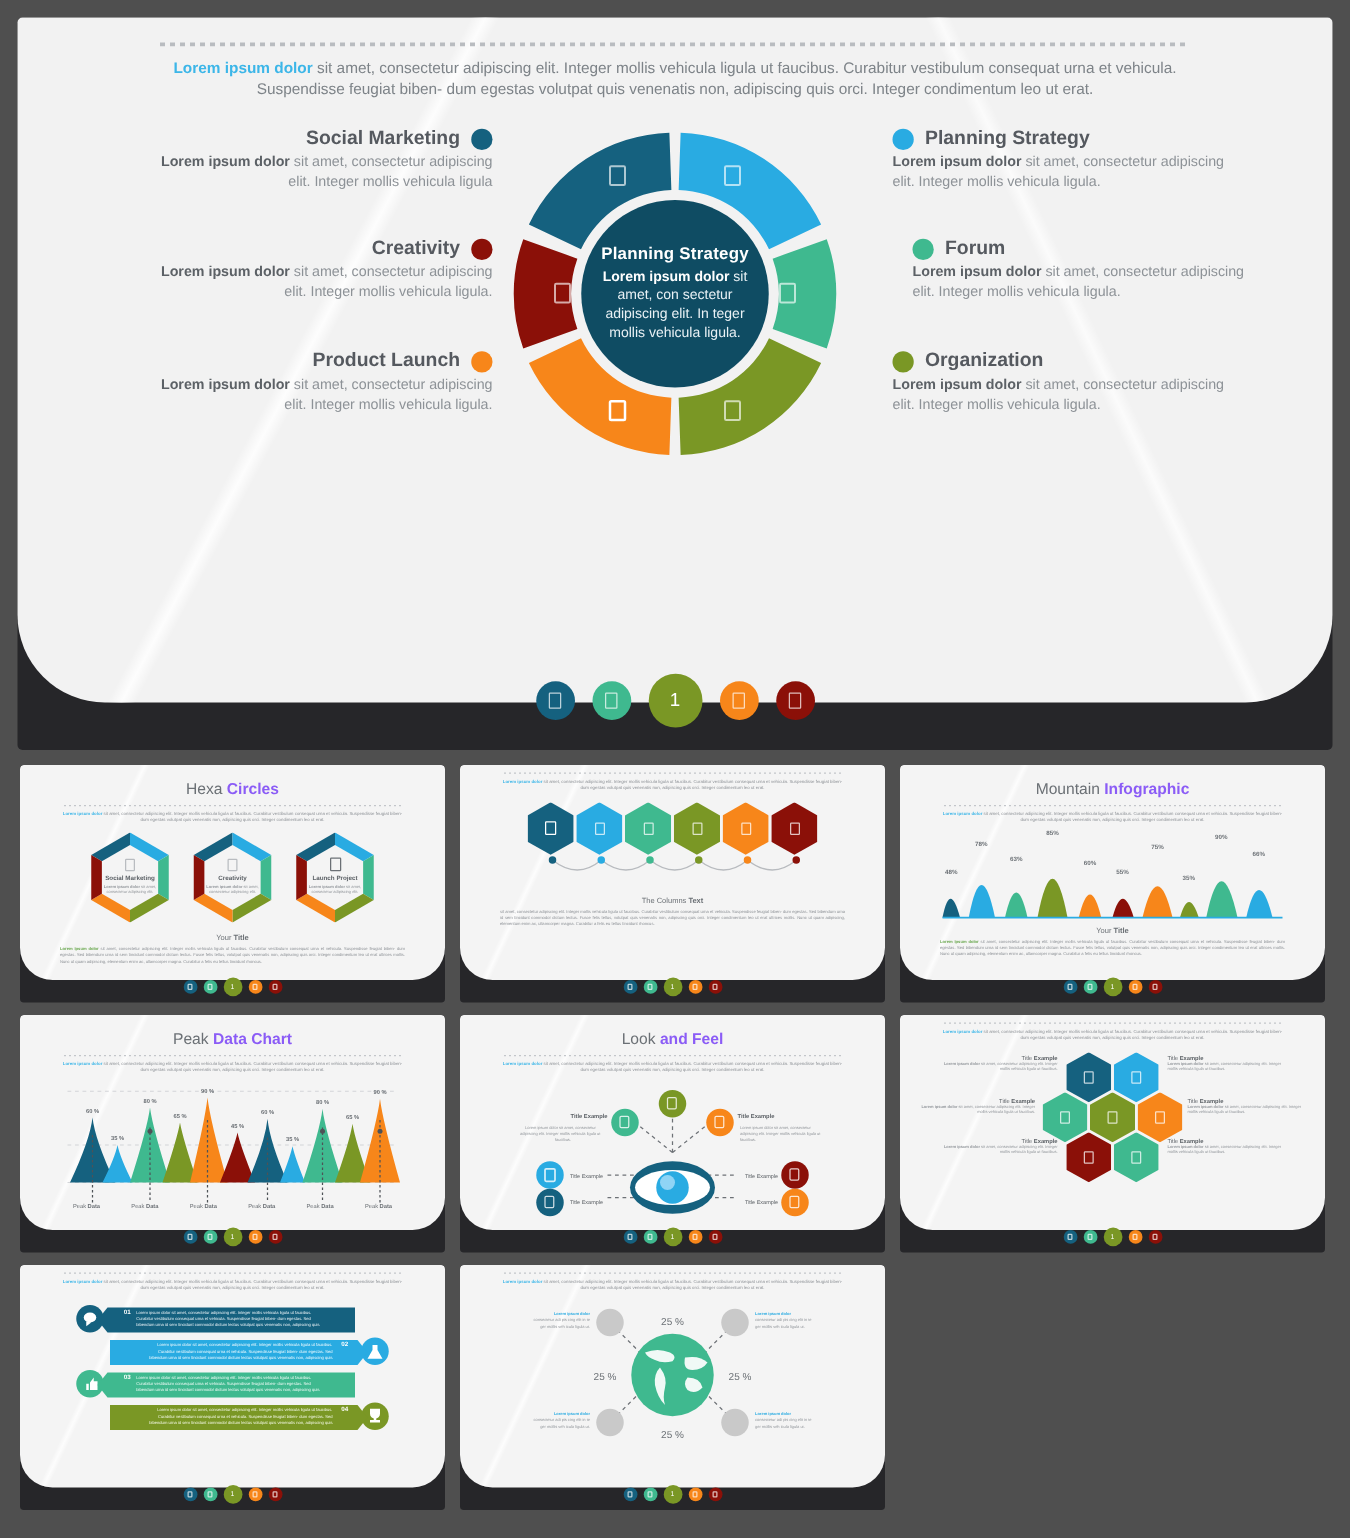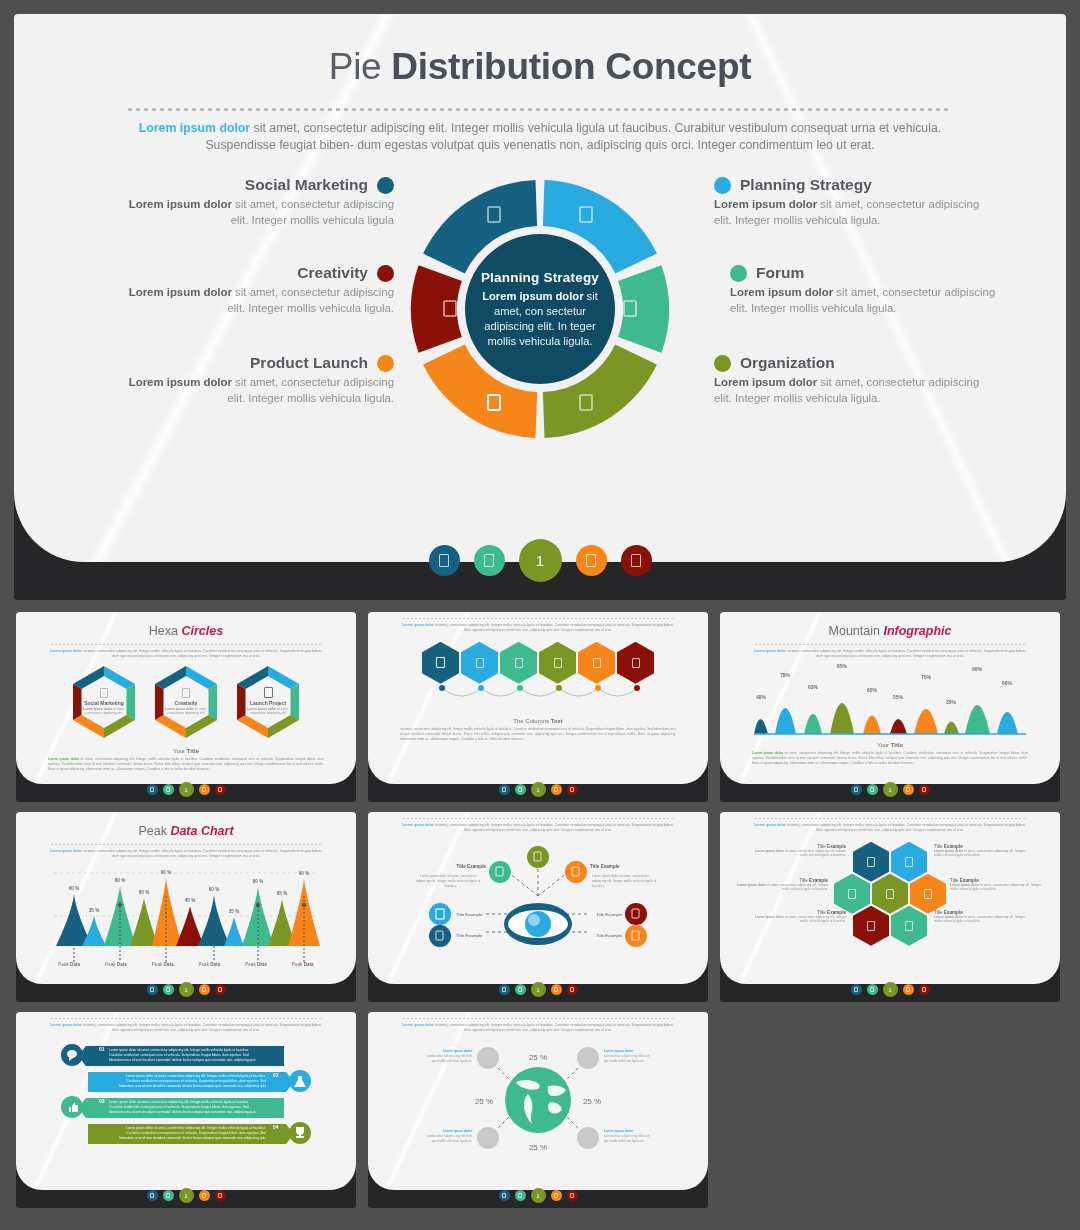--- a/index.html
+++ b/index.html
@@ -104,21 +104,21 @@
   }
   .thumb-body {
     position: absolute; left: 0; top: 0; width: 340px; height: 172px;
     background: #f4f4f4; border-radius: 3px 3px 26px 26px; overflow: hidden;
   }
   .thumb-body::before {
     content:""; position:absolute; left:-20%; top:-30%; width:80%; height:160%;
     background: linear-gradient(115deg, rgba(255,255,255,0) 47%, rgba(255,255,255,.8) 48%, rgba(255,255,255,0) 49%);
   }
   .t-title { position:relative; text-align:center; font-size:12.5px; color:#6b7075; padding-top:12px; z-index:3;}
-  .t-title b { font-weight:700; color:#be185d;font-style:italic;}
+  .t-title b { font-weight:700; color:#8b5cf6;}
   .t-rule { position:relative; margin:6px auto 0; width:270px; height:1px; z-index:3;
     background-image: repeating-linear-gradient(to right,#c3c6ca 0 2px, transparent 2px 4px); }
   .t-sub { position:relative; z-index:3; width:272px; margin:4px auto 0; text-align:center;
     font-size:3.5px; line-height:5.4px; color:#8d9196; }
   .t-sub .hl { color:#3cb6e8; font-weight:700; }
   .t-foot-title { position:relative; z-index:3; text-align:center; font-size:6px; color:#6b7075; }
   .t-foot-title b { font-weight:700; }
   .t-foot-text { position:relative; z-index:3; width:276px; margin:3px auto 0; text-align:justify;
     font-size:3.3px; line-height:5px; color:#8d9196; }
   .t-foot-text .hl { color:#6aa84f; font-weight:700; }
@@ -136,23 +136,20 @@
 </style>
 </head>
 <body>
 
 <div class="page">
 
   <div class="main-slide">
     <div class="main-footer"></div>
     <div class="main-body">
 
-      <div class="slide-title">
-        <span>Pie </span><b>Distribution Concept</b>
-      </div>
 
       <div class="dotted-rule"></div>
 
       <div class="slide-sub">
         <span class="hl">Lorem ipsum dolor</span><span> sit amet, consectetur adipiscing elit. Integer mollis vehicula ligula ut faucibus. Curabitur vestibulum consequat urna et vehicula. Suspendisse feugiat biben- dum egestas volutpat quis venenatis non, adipiscing quis orci. Integer condimentum leo ut erat.</span>
       </div>
 
       <div class="pie-area">
 
         <div class="leg left" style="top:6px;">
@@ -543,20 +540,21 @@
               <span class="ico-box"></span>
             </div>
           <div class="t-dot" style="background:#8b1008">
               <span class="ico-box"></span>
             </div>
         </div>
       </div>
 
       <div class="thumb">
         <div class="thumb-body">
+          <div class="t-title"><span>Look </span><b>and Feel</b></div>
           <div class="t-rule"></div>
           <div class="t-sub"><span class="hl">Lorem ipsum dolor</span><span> sit amet, consectetur adipiscing elit. Integer mollis vehicula ligula ut faucibus. Curabitur vestibulum consequat urna et vehicula. Suspendisse feugiat biben- dum egestas volutpat quis venenatis non, adipiscing quis orci. Integer condimentum leo ut erat.</span></div>
           <div class="t-stage" style="height:118px;position:relative;margin-top:2px;">
             <svg width="340" height="118" viewBox="0 0 340 118">
               <g stroke="#6d7176" stroke-width="1" stroke-dasharray="3 3" fill="none">
                 <line x1="170" y1="60" x2="170" y2="22"></line>
                   <line x1="170" y1="60" x2="140" y2="36"></line>
                 <line x1="170" y1="60" x2="200" y2="36"></line>
                 <line x1="118" y1="78" x2="148" y2="78"></line>
                   <line x1="118" y1="96" x2="148" y2="96"></line>

